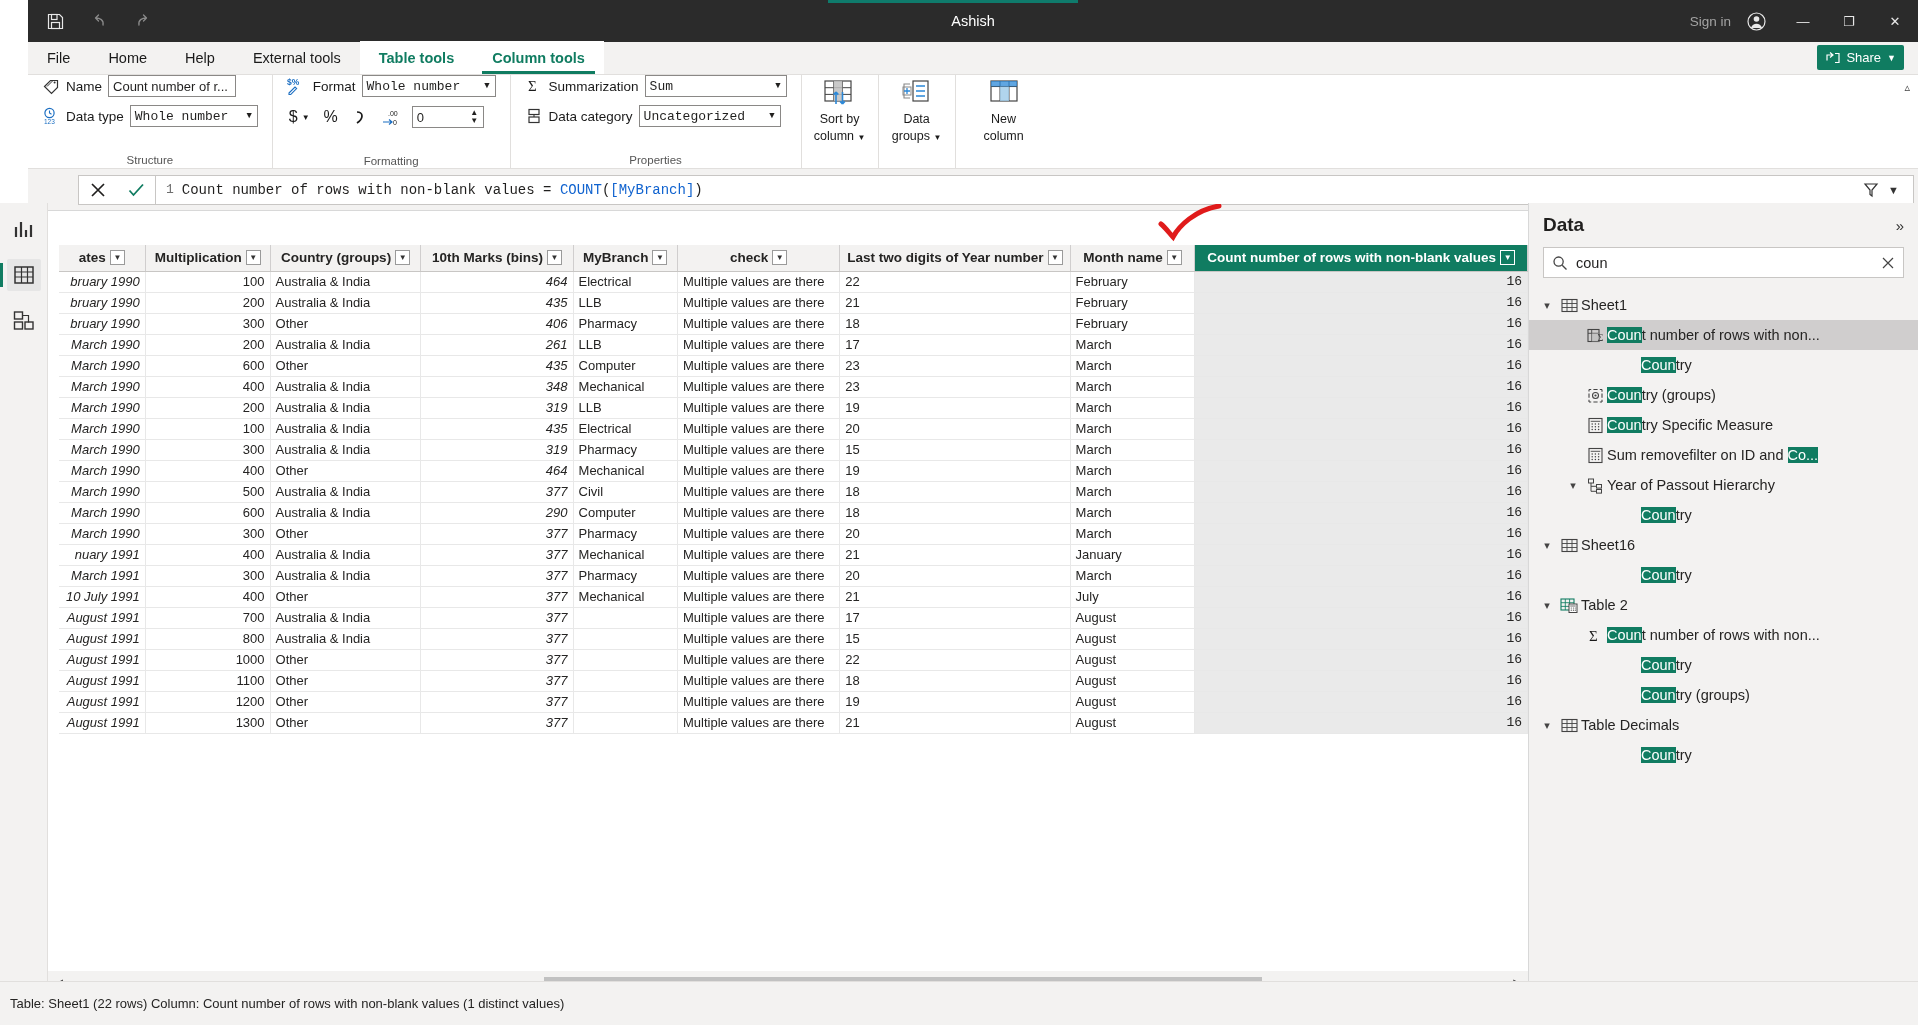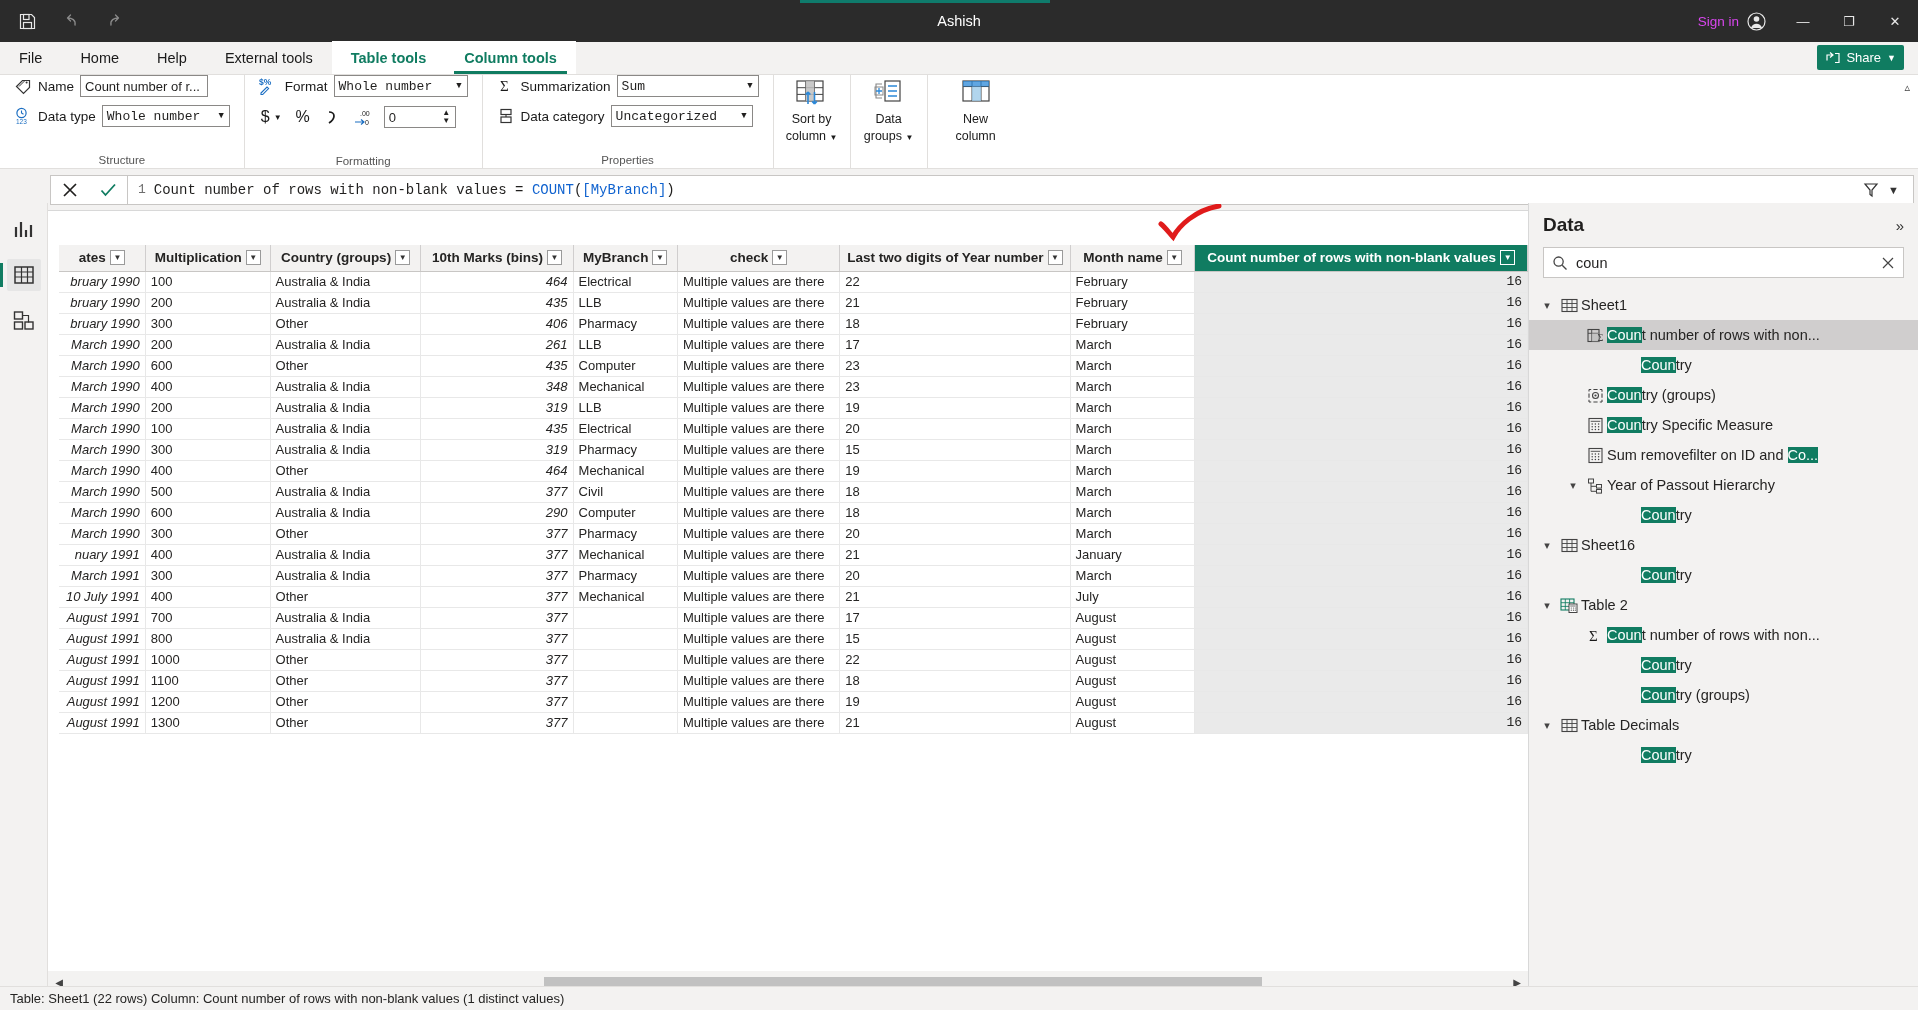--- a/index.html
+++ b/index.html
@@ -3,21 +3,21 @@
 <meta charset="utf-8">
 <style>
   * { box-sizing: border-box; margin: 0; padding: 0; }
   html, body {
     width: 1918px; height: 1025px;
     font-family: "Liberation Sans", sans-serif;
     overflow: hidden;
     background: #fff;
     -webkit-font-smoothing: antialiased;
   }
-  .app { position: relative; width: 1918px; height: 1025px; }
+  .app { position: relative; width: 1918px; height: 1025px; padding-left: 28px; }
 
   
   .titlebar {
     height: 42px; background: #2b2b2b; color: #fff;
     display: flex; align-items: center; position: relative;
   }
   .tb-left { display: flex; align-items: center; padding-left: 12px; gap: 14px; }
   .tb-icon {
     width: 30px; height: 30px; display: flex; align-items: center; justify-content: center;
     color: #e8e8e8; font-size: 17px; border-radius: 2px;
@@ -25,22 +25,22 @@
   .tb-icon.dim { color: #8a8a8a; }
   .tb-title {
     position: absolute; left: 0; right: 0; text-align: center;
     font-size: 14.5px; color: #fff; pointer-events: none;
   }
   .tb-accent {
     position: absolute; top: 0; left: 800px; width: 250px; height: 3px; background: #0f7b6c;
   }
   .tb-right { margin-left: auto; display: flex; align-items: center; height: 42px; }
   .signin {
-    display: flex; align-items: center; gap: 8px; font-size: 13.5px;
-    padding: 0 14px; height: 42px; color: #d946ef; justify-content: flex-end;
+    display: flex; align-items: center; gap: 16px; font-size: 13.5px;
+    padding: 0 14px; height: 42px; color: #a3a3a3; justify-content: flex-end;
   }
   .wbtn {
     width: 46px; height: 42px; display: flex; align-items: center; justify-content: center;
     color: #e8e8e8; font-size: 13px;
   }
 
   
   .tabstrip {
     height: 33px; background: #f3f2f1; display: flex; align-items: flex-end;
     position: relative; border-bottom: 1px solid #e1dfdd;
@@ -176,21 +176,21 @@
     display: flex; align-items: center; justify-content: center; font-size: 8px; color: #333;
     flex: 0 0 auto;
   }
   table.grid th.hl .fltr { border-color: #fff; background: #107c61; color: #fff; }
   table.grid th .hdrtxt { overflow: hidden; text-overflow: ellipsis; }
   table.grid td {
     height: 21px; font-size: 13px; color: #252423; padding: 0 5px;
     border-right: 1px solid #e8e8e8; border-bottom: 1px solid #e8e8e8;
     white-space: nowrap; overflow: hidden;
   }
-  td.num { }
+  td.num { text-align: right; }
   td.it { font-style: italic; text-align: right; }
   td.sel { background: #eaeaea; text-align: right; }
 
   
   .hscroll {
     position: absolute; left: 48px; right: 390px; bottom: 32px; height: 22px;
     background: #f3f2f1; display: flex; align-items: center;
   }
   .hs-arrow { width: 22px; text-align: center; font-size: 10px; color: #444; }
   .hs-track { flex: 1; height: 14px; position: relative; }
@@ -226,21 +226,21 @@
   .tchev { width: 20px; text-align: center; font-size: 11px; color: #444; flex: 0 0 auto; }
   .ticon { width: 24px; display: flex; align-items: center; justify-content: center; flex: 0 0 auto; }
   .tlabel { overflow: hidden; text-overflow: ellipsis; }
   .hlmark { background: #107c61; color: #fff; }
   .lvl1 { padding-left: 8px; }
   .lvl2 { padding-left: 34px; }
   .lvl3 { padding-left: 68px; }
 
   
   .statusbar {
-    position: absolute; left: 0; right: 0; bottom: 15px; height: 24px; background: #f3f2f1;
+    position: absolute; left: 0; right: 0; bottom: 0; height: 44px; background: #f3f2f1;
     border-top: 1px solid #e1dfdd; display: flex; align-items: center; padding-left: 10px;
     font-size: 13px; color: #252423;
   }
 
   
   .redcheck { position: absolute; left: 1155px; top: 204px; pointer-events: none; }
 </style>
 </head>
 <body>
 

